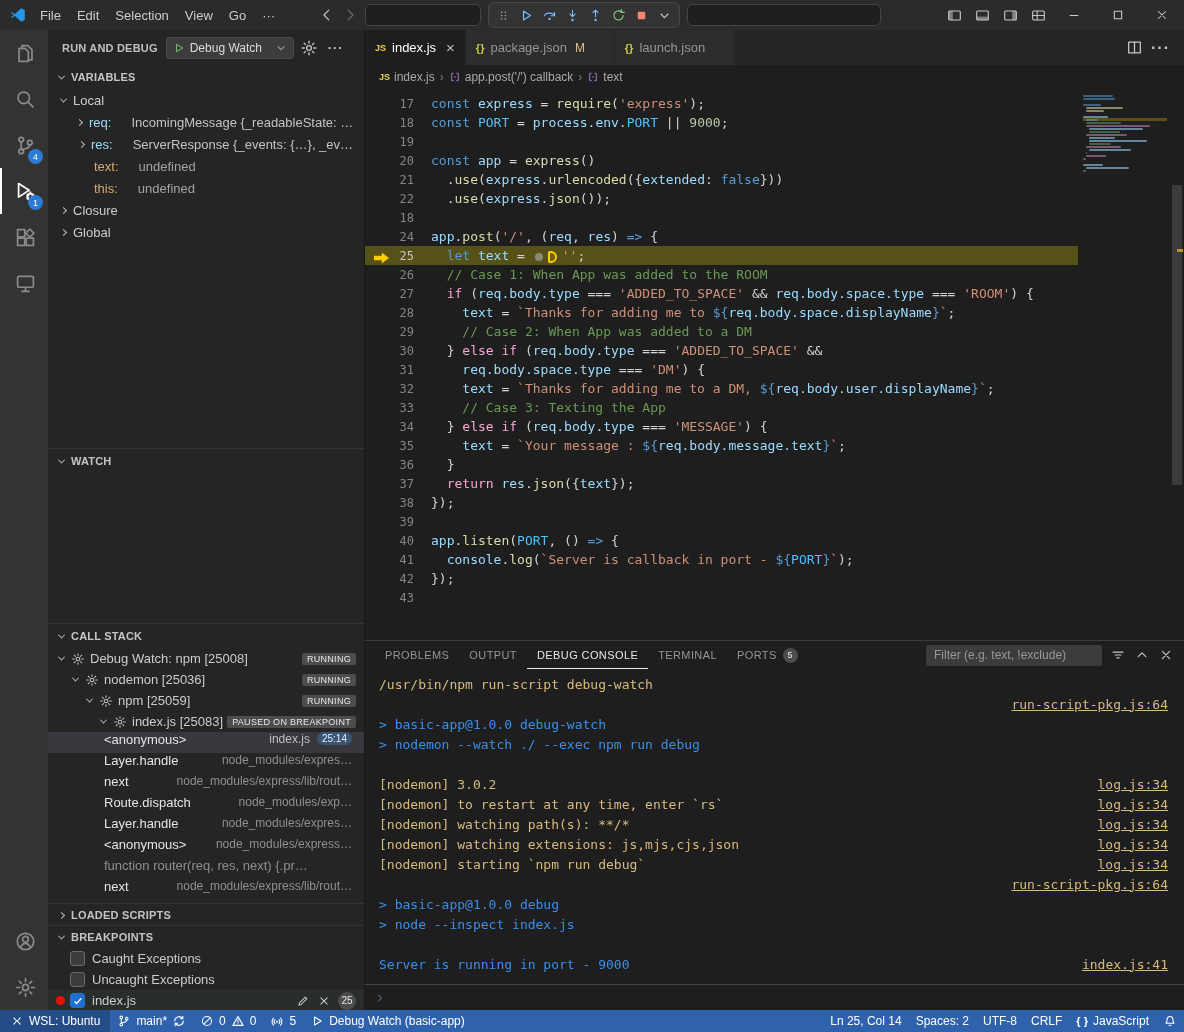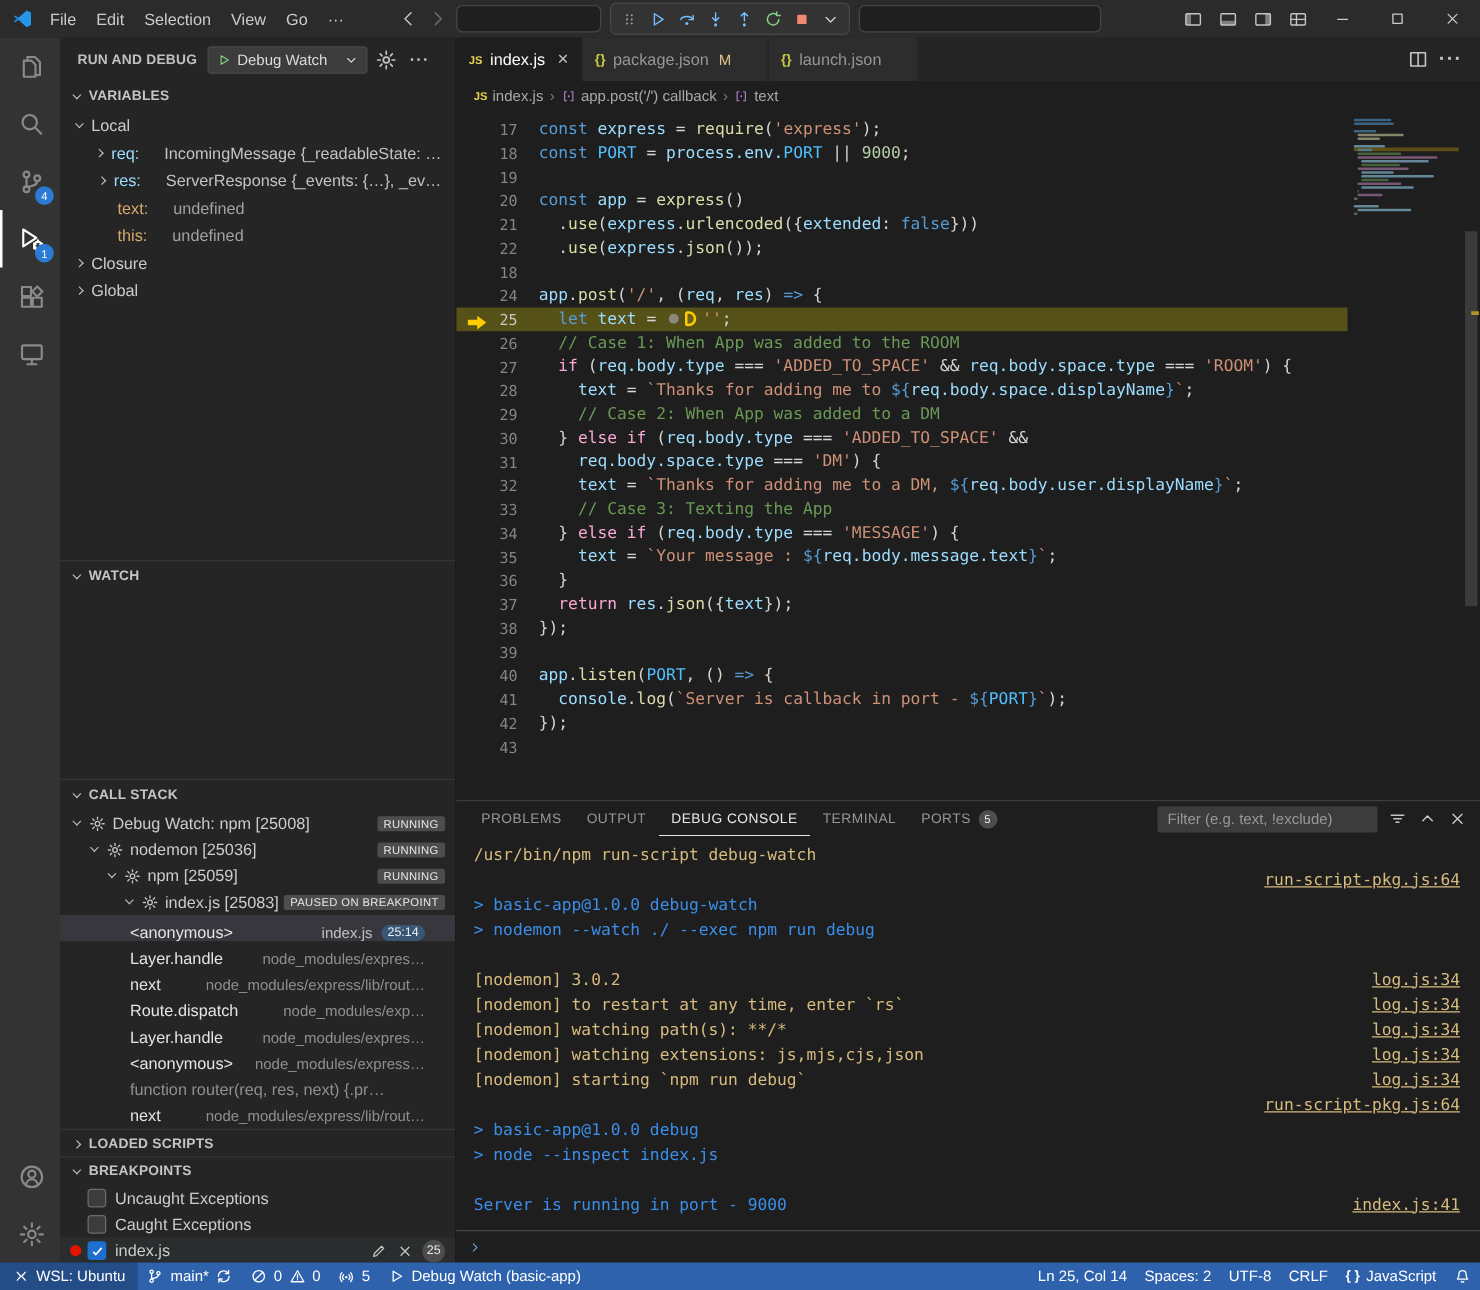--- a/index.html
+++ b/index.html
@@ -63,21 +63,21 @@
 .tree-row{height:22px;display:flex;align-items:center;white-space:nowrap;overflow:hidden}
 .scope-name{color:#cccccc}
 .var-name{color:#9cdcfe}
 .var-name.prim{color:#d7a96c}
 .var-val{color:#c3c3c3;margin-left:20px;overflow:hidden;text-overflow:ellipsis}
 .var-val.undef{color:#a3a3a3}
 .cs-row{height:21px;display:flex;align-items:center;white-space:nowrap;overflow:hidden}
 .csgear{color:#c5c5c5;margin-right:5px}
 .cs-label{color:#cccccc}
 .cs-badge{margin-left:auto;margin-right:8px;background:#4d4d4d;color:#e8e8e8;font-size:9px;padding:1px 5px;border-radius:2px;letter-spacing:.3px;flex:0 0 auto}
-.cs-frame{height:21px;display:flex;align-items:flex-end;padding:0 24px 0 56px;white-space:nowrap;overflow:hidden}
+.cs-frame{height:21px;display:flex;align-items:flex-start;padding:0 12px 0 56px;white-space:nowrap;overflow:hidden}
 .cs-frame.sel{background:#37373d}
 .fr-name{color:#e4e4e4}
 .cs-frame.dim .fr-name{color:#8f8f8f}
 .fr-path{margin-left:auto;color:#8f8f8f;font-size:12px;overflow:hidden}
 .fr-file{margin-left:auto;color:#c0c0c0;font-size:12px}
 .fr-line{background:#3a5675;color:#e8f1fa;font-size:10px;padding:1px 5px;border-radius:7px;margin-left:7px}
 .bp-row{height:21px;display:flex;align-items:center;padding-left:22px;white-space:nowrap;overflow:hidden}
 .bp-row.sel{padding-left:8px;background:#2a2d2e}
 .bp-dot{width:9px;height:9px;border-radius:50%;background:#e51400;margin-right:5px;flex:0 0 auto}
 .bp-check{width:15px;height:15px;border:1px solid #6b6b6b;border-radius:3px;background:#3c3c3c;display:inline-flex;align-items:center;justify-content:center;margin-right:7px;flex:0 0 auto}
@@ -513,25 +513,25 @@
       </div>
 
       <div class="sec sec-bp">
         <div class="sec-head">
             <span class="chev down"></span>
             <span>BREAKPOINTS</span>
           </div>
         <div id="bp-rows">
             <div class="bp-row">
               <span class="bp-check"></span>
-              <span class="bp-label">Uncaught Exceptions</span>
+              <span class="bp-label">Caught Exceptions</span>
             </div>
             <div class="bp-row">
               <span class="bp-check"></span>
-              <span class="bp-label">Caught Exceptions</span>
+              <span class="bp-label">Uncaught Exceptions</span>
             </div>
             <div class="bp-row sel">
               <span class="bp-dot"></span>
               <span class="bp-check checked">
                 <svg viewBox="0 0 16 16" fill="none" stroke="#fff" stroke-width="1.8">
                   <path d="M3.4 8.6l2.8 2.8 6.2-7"></path>
                 </svg>
               </span>
               <span class="bp-label">index.js</span>
               <span class="ic ic14 bp-act">

